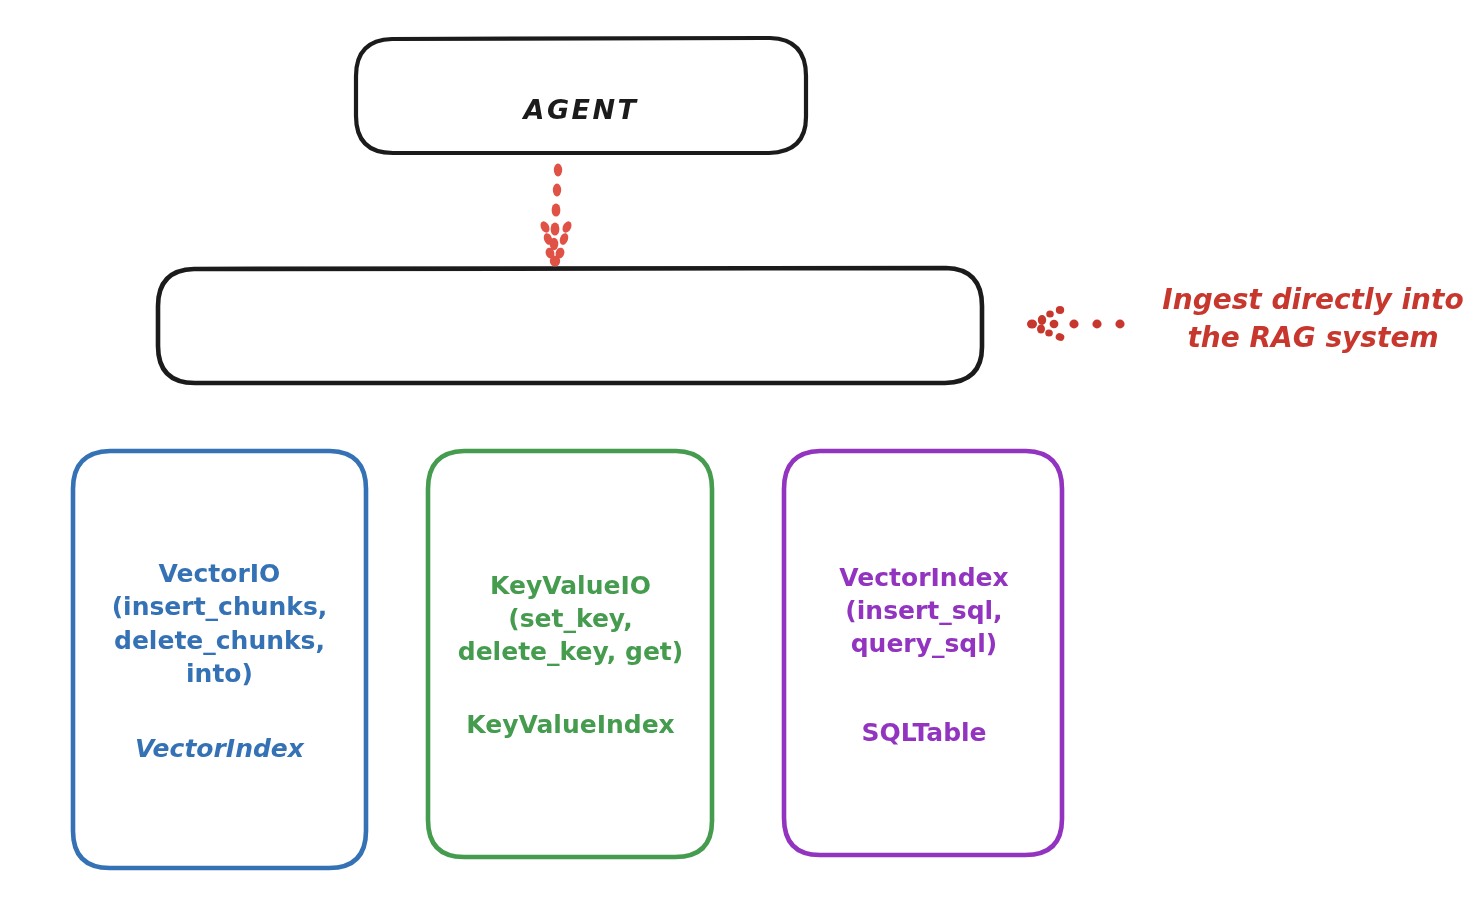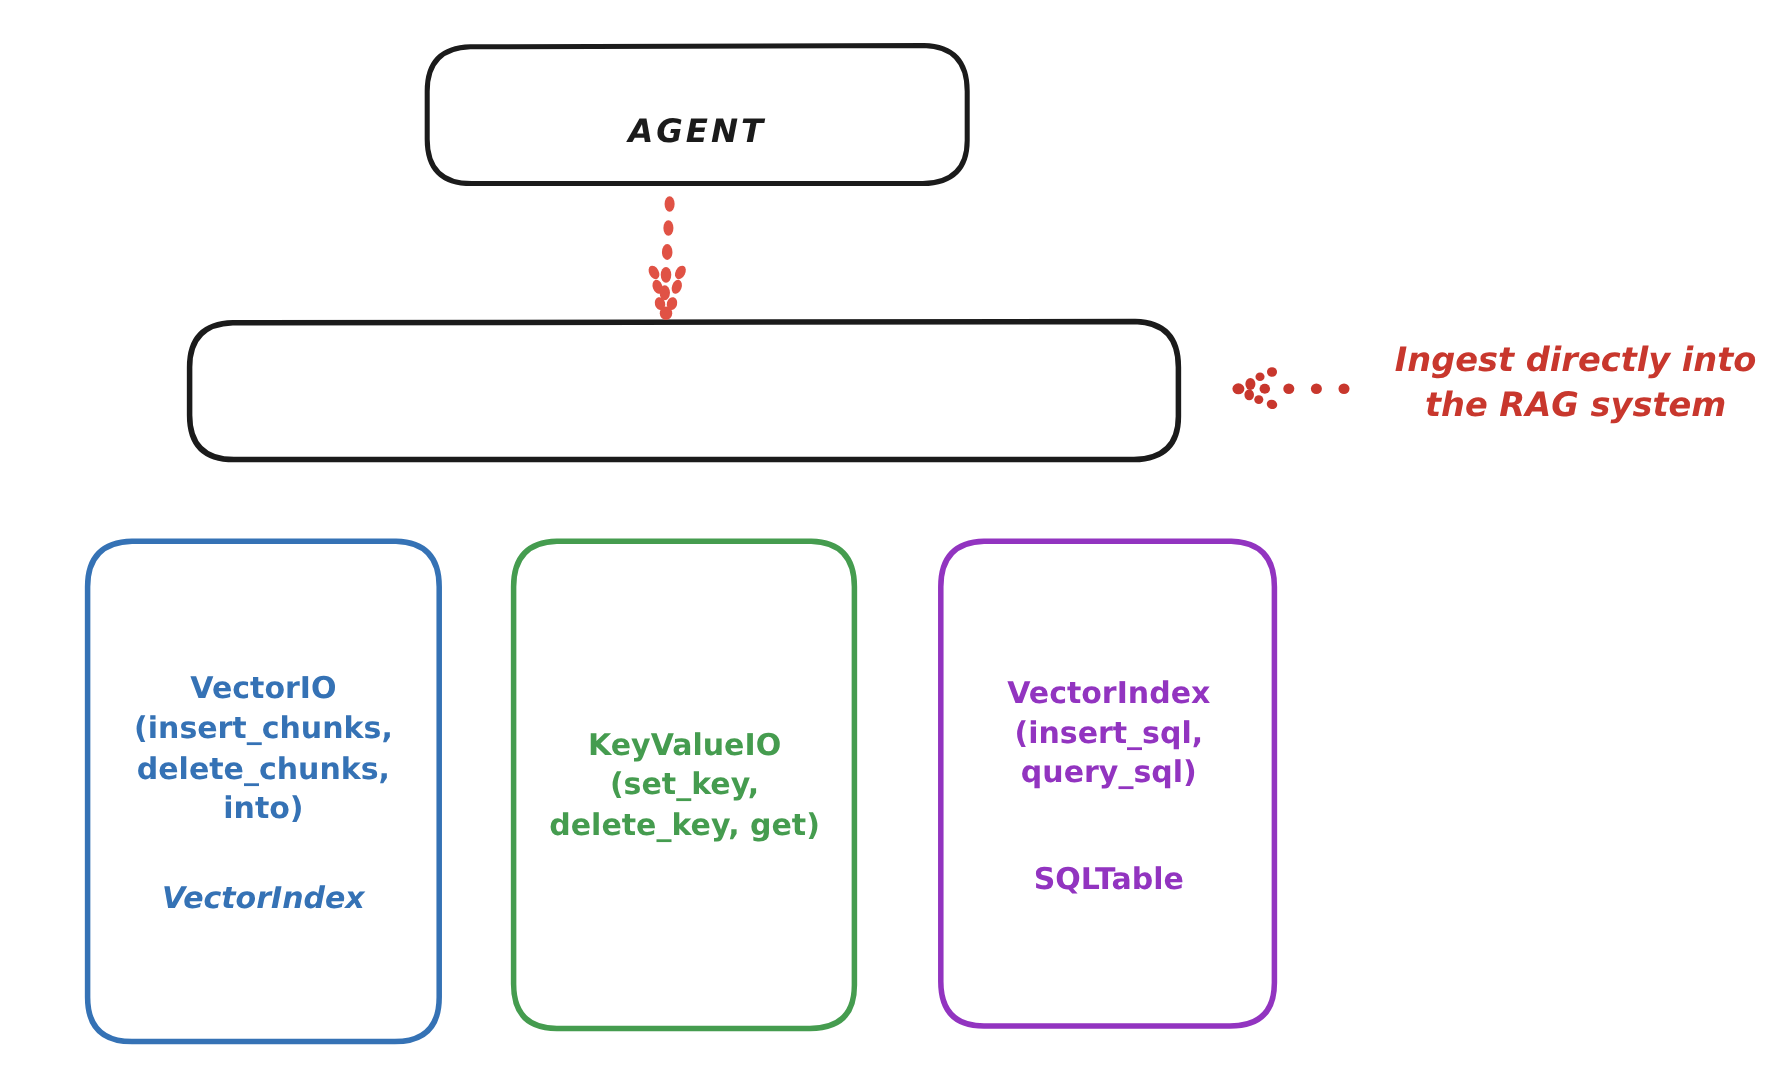--- a/index.html
+++ b/index.html
@@ -190,20 +190,21 @@
 (insert_chunks,
 delete_chunks,
 into)</div>
     <div class="api-index">VectorIndex</div>
   </div>
 
   <div class="node" id="keyvalueio-node">
     <div class="api-title">KeyValueIO
 (set_key,
 delete_key, get)</div>
+    <div class="api-index">KeyValueIndex</div>
   </div>
 
   <div class="node" id="relationalio-node">
     <div class="api-title">VectorIndex
 (insert_sql,
 query_sql)</div>
     <div class="api-index">SQLTable</div>
   </div>
 
   <div id="ingest-annotation">Ingest directly into

